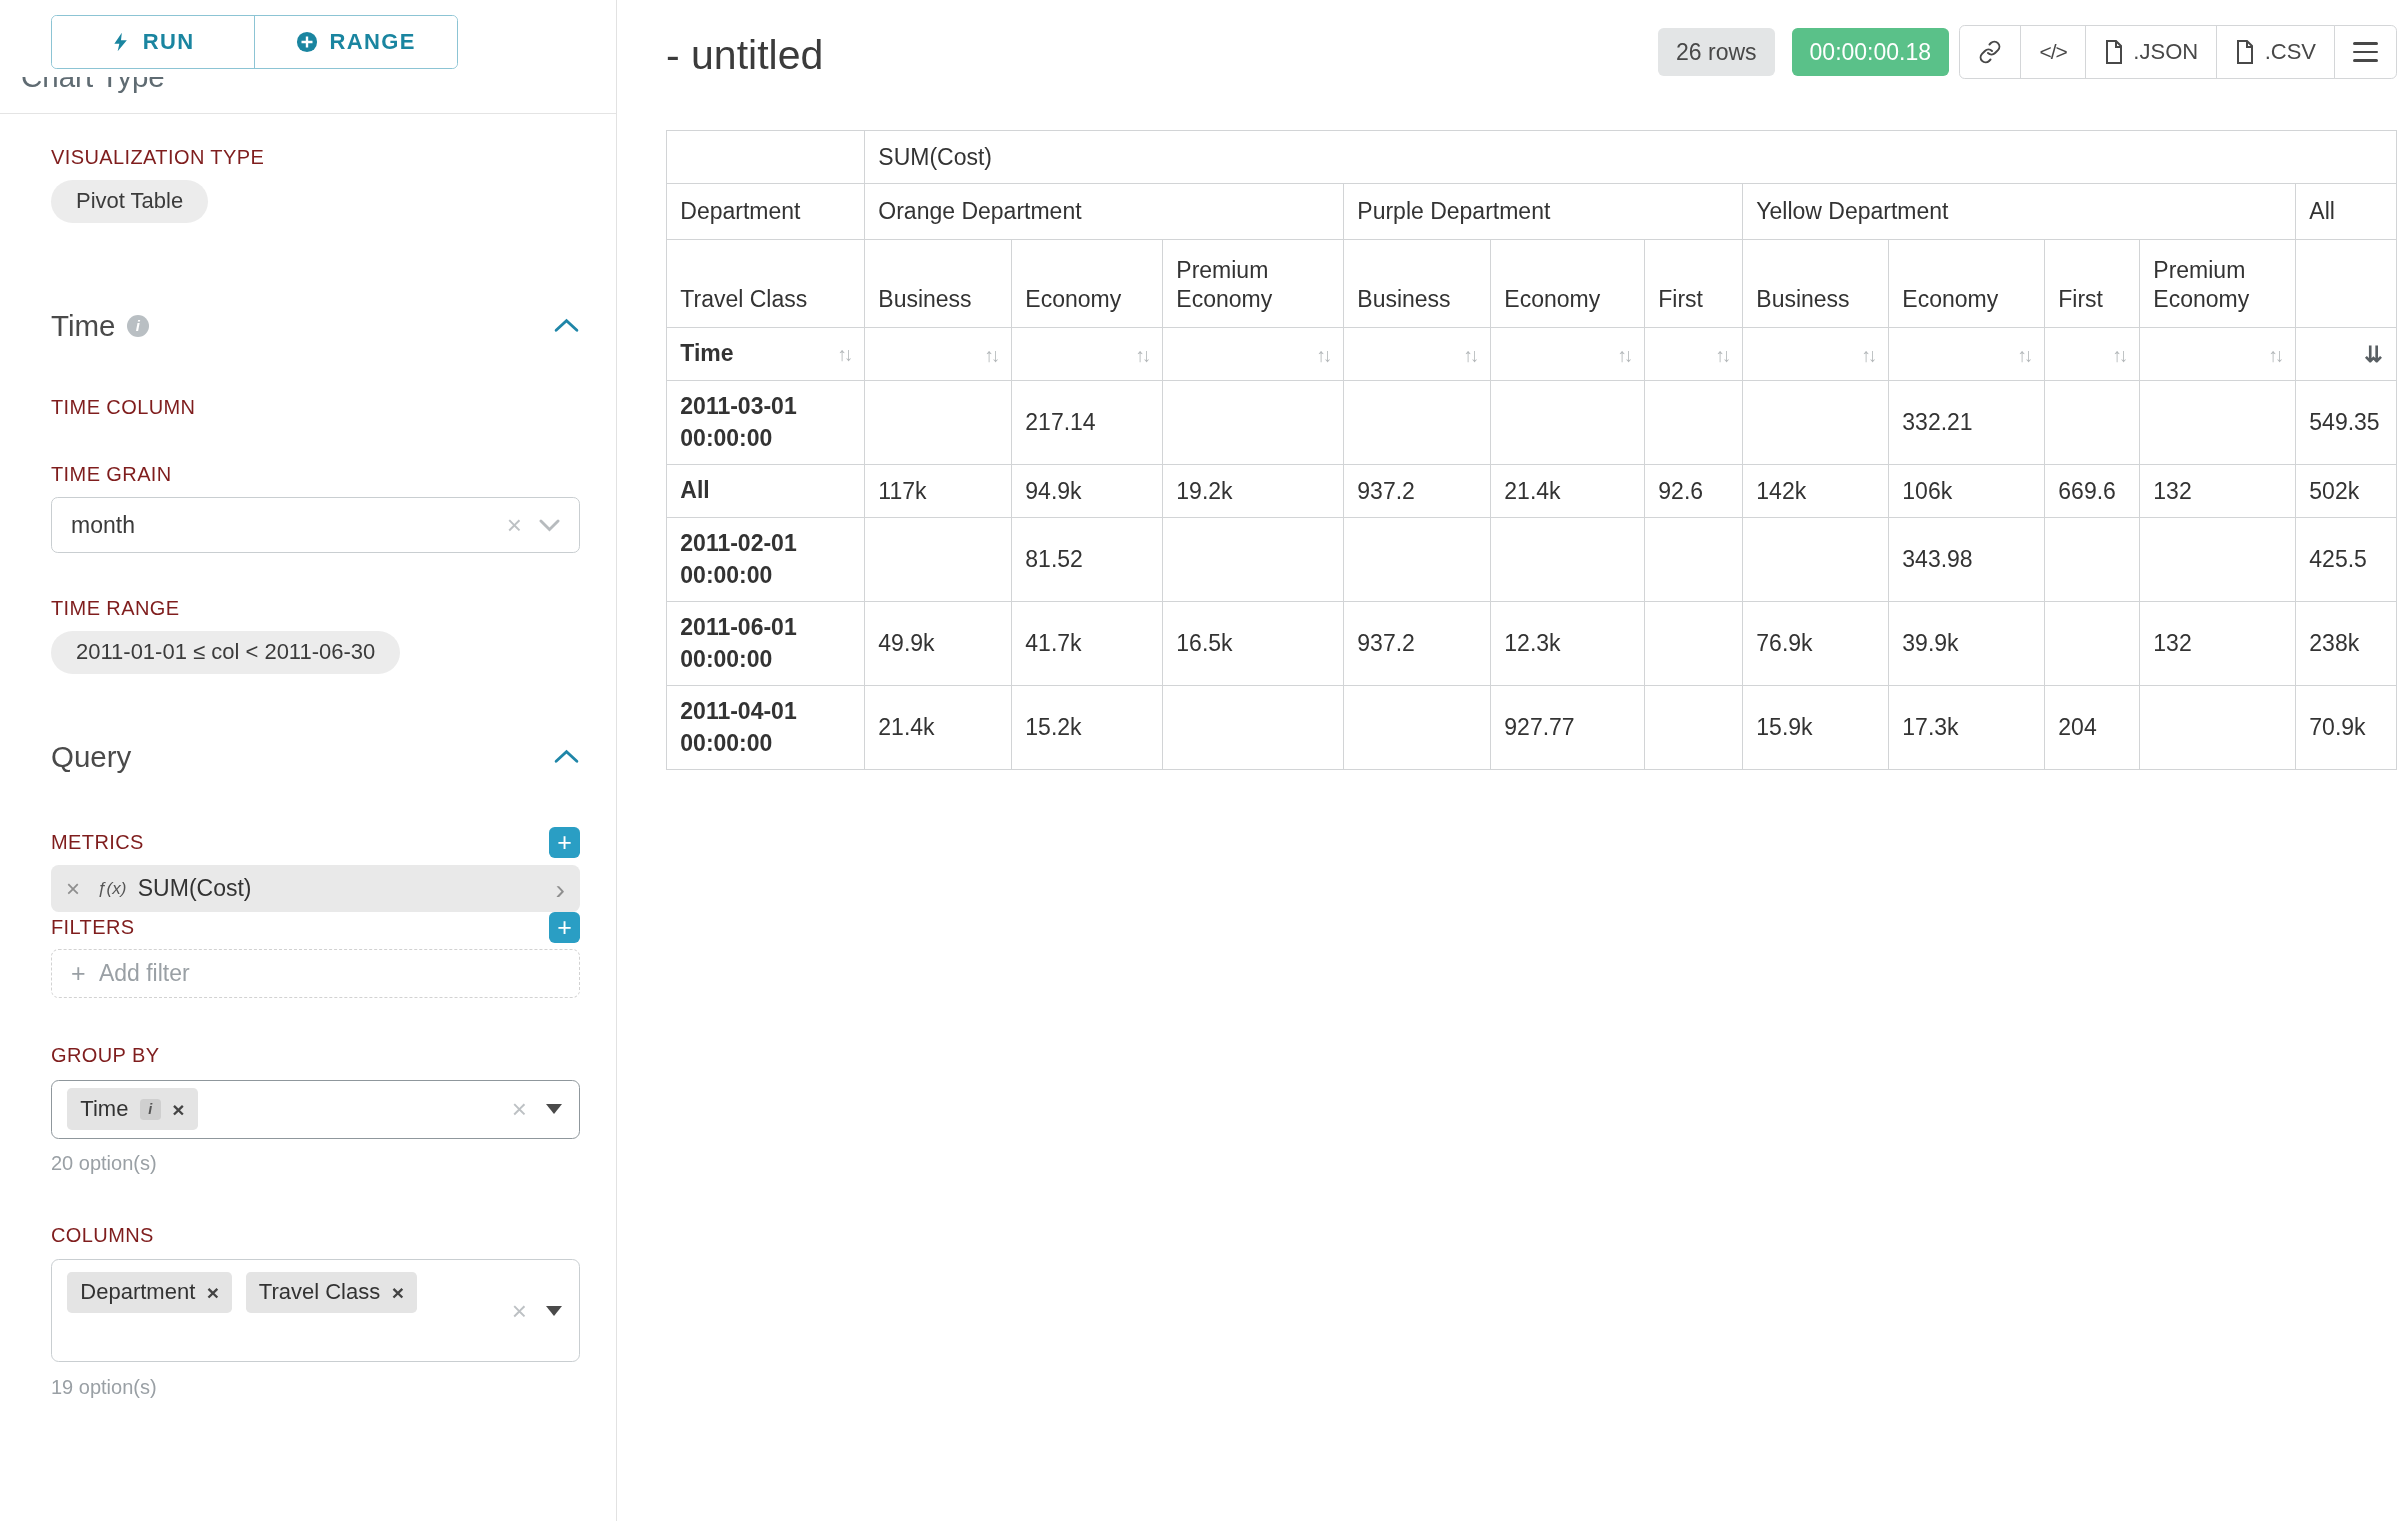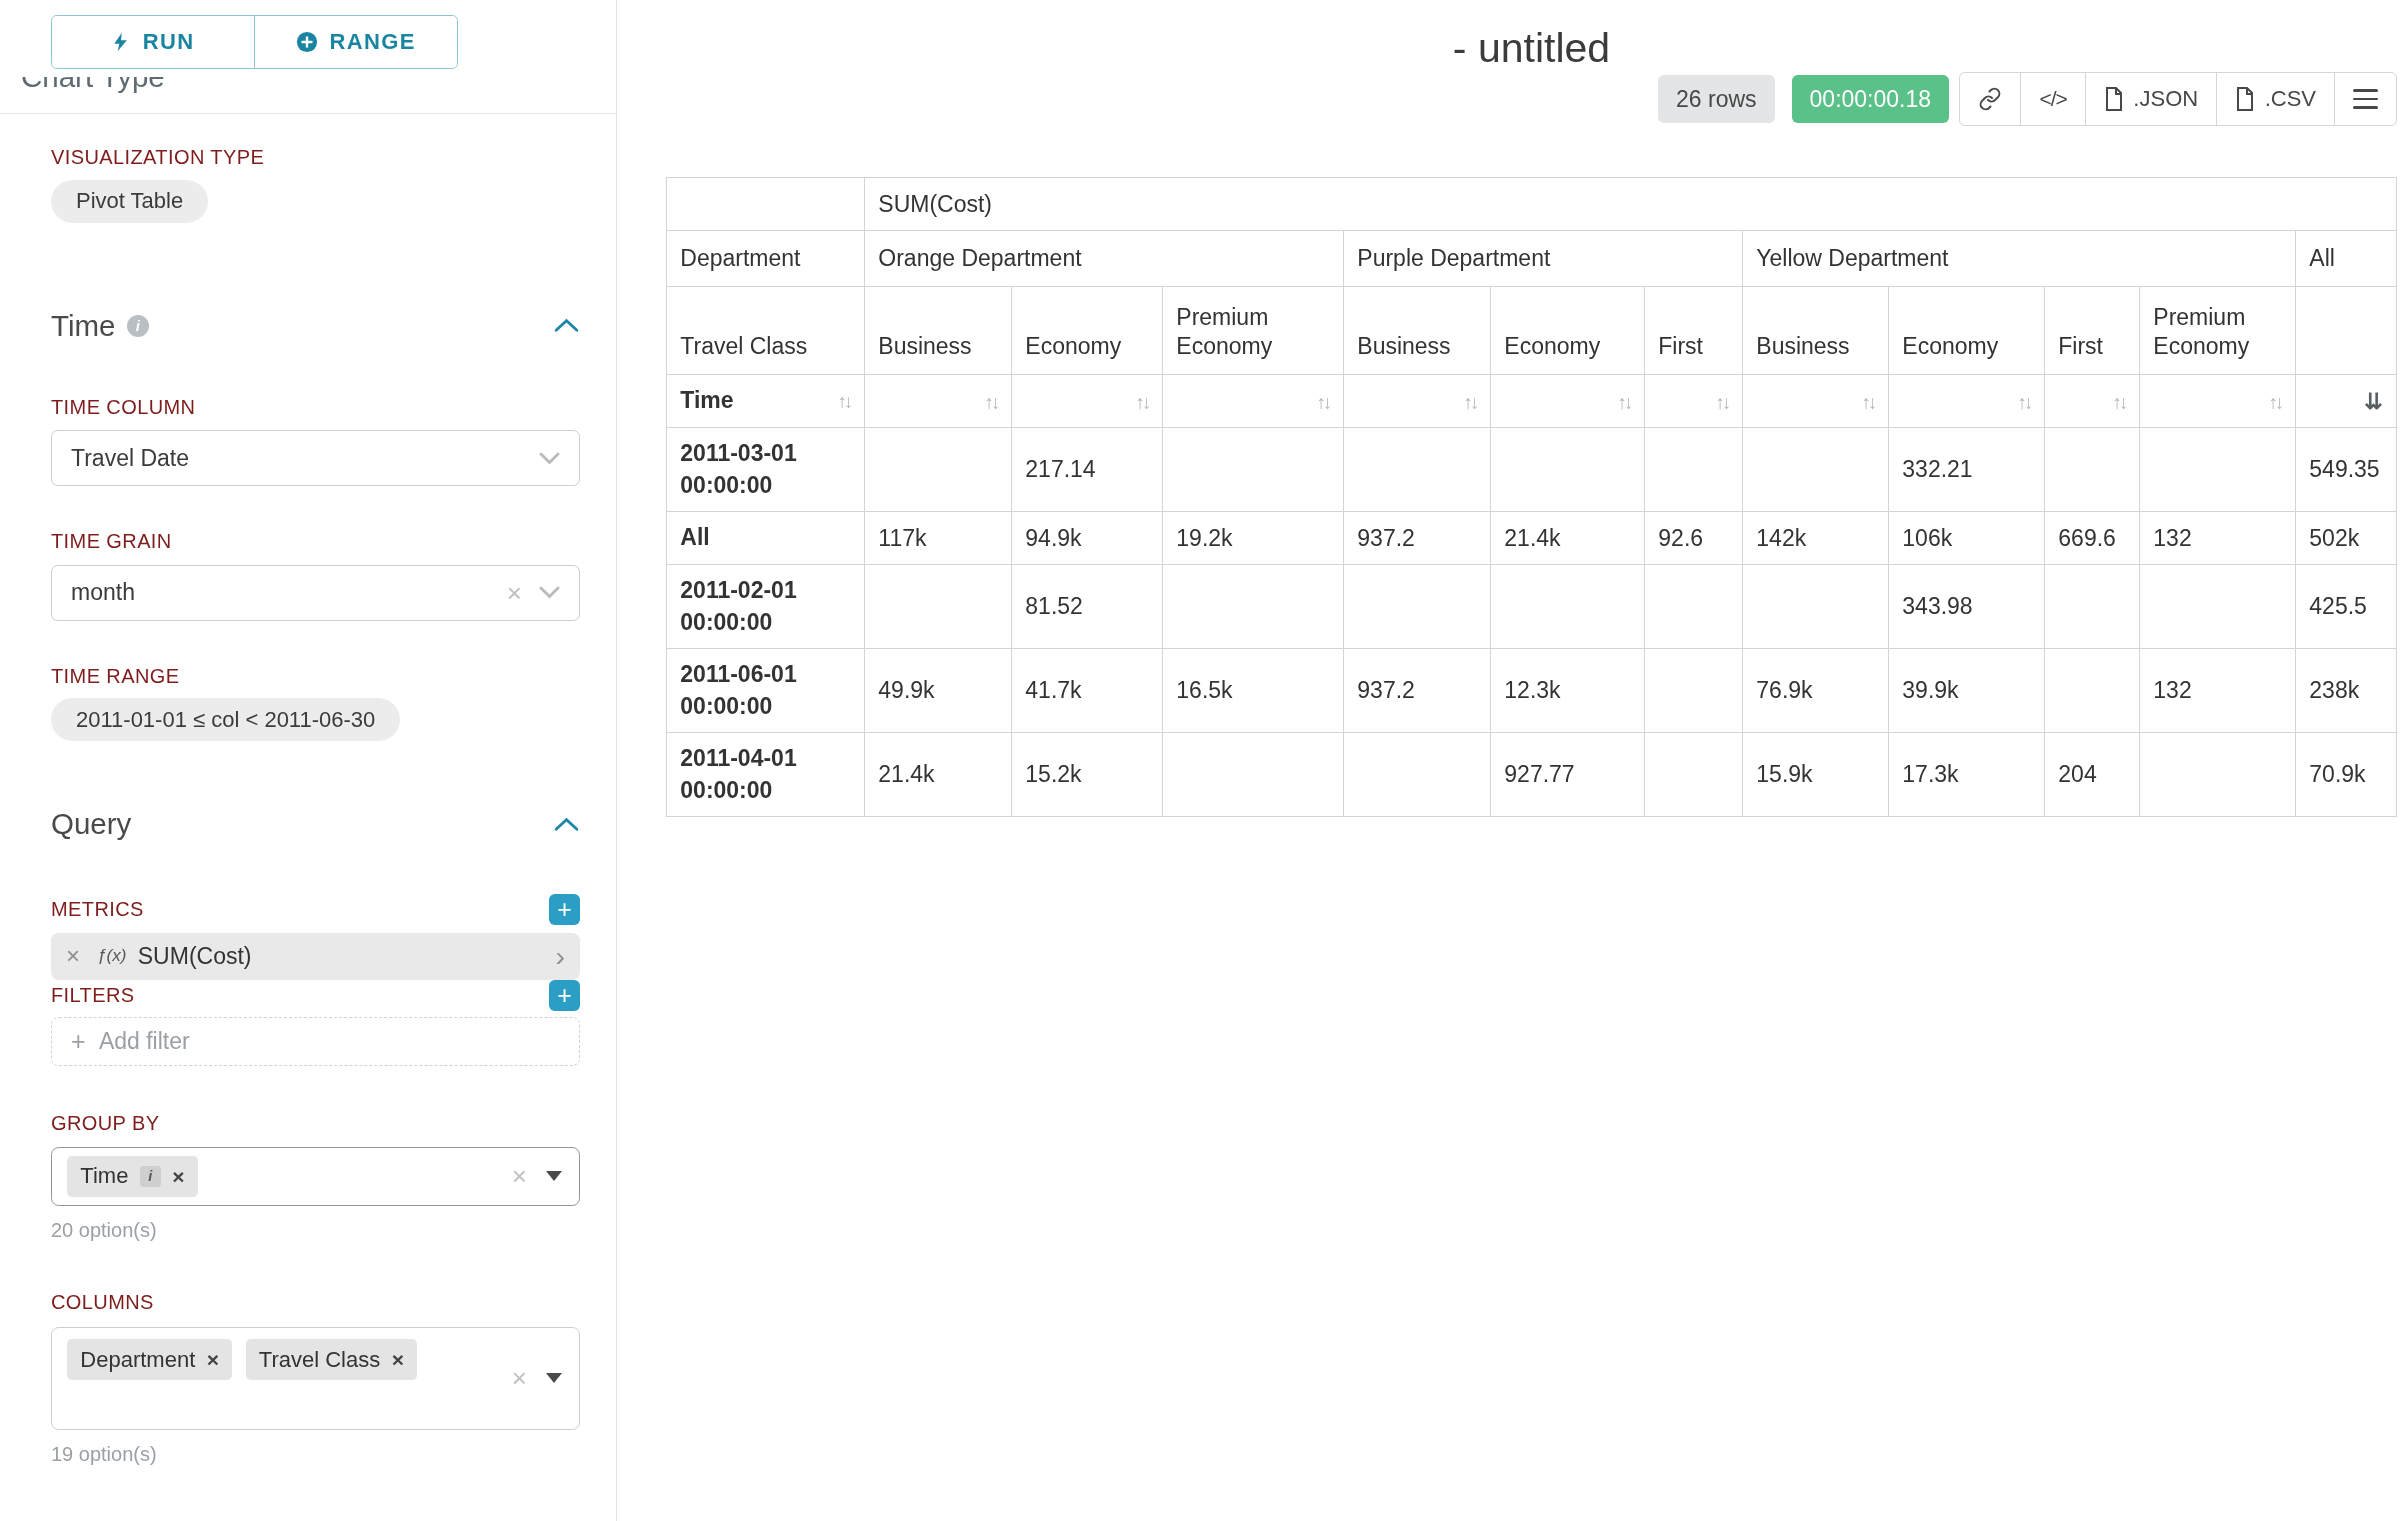--- a/index.html
+++ b/index.html
@@ -62,21 +62,21 @@
   .mt-field1 { margin-top:53px; }
   .mt-field { margin-top:44px; }
   .mt-query { margin-top:66px; }
   .mt-metrics { margin-top:53px; }
   .mt-filters { }
   .mt-groupby { margin-top:46px; }
   .mt-columns { margin-top:49px; }
 
   
   .main { flex:1; padding:25px 0 0 49px; background:#fff; }
-  .main-header { width:1731px; display:flex; align-items:center;flex-direction:column; }
+  .main-header { width:1731px; display:flex; align-items:flex-end; }
   .title { font-size:41px; color:#3b3b3b; font-weight:400; }
   .header-right { margin-left:auto; display:flex; align-items:center; }
   .badge { font-size:23px; padding:10.5px 18px; border-radius:5.7px; white-space:nowrap; }
   .badge-rows { background:#e3e5e6; color:#484848; }
   .badge-timer { background:#5ac189; color:#fff; margin-left:17px; }
   .btn-group { display:flex; margin-left:11.4px; }
   .icon-btn { height:54px; background:#fff; border:1px solid #d4d6d8; display:flex; align-items:center; justify-content:center; padding:0 18px; margin-left:-1px; font-size:22px; color:#484848; gap:9.5px; cursor:pointer; }
   .icon-btn:first-child { border-top-left-radius:5.7px; border-bottom-left-radius:5.7px; }
   .icon-btn:last-child { border-top-right-radius:5.7px; border-bottom-right-radius:5.7px; }
   .code-glyph { font-size:21px; letter-spacing:-1px; color:#484848; }
@@ -132,28 +132,20 @@
 
       <div class="sect-head mt-time">
         <span class="sect-title">Time</span>
         <span class="info-dot">i</span>
         <svg class="chev-up" width="27" height="17" viewBox="0 0 28 18">
             <path d="M3 14 14 4l11 10" fill="none" stroke="#1f86a8" stroke-width="3" stroke-linecap="round"></path>
           </svg>
       </div>
 
       <div class="flabel mt-field1">TIME COLUMN</div>
-      <div class="select">
-        <span>Travel Date</span>
-        <span class="right">
-          <svg width="21" height="13.3" viewBox="0 0 22 14">
-              <path d="M2 2l9 9 9-9" fill="none" stroke="#b7bbbe" stroke-width="3" stroke-linecap="round"></path>
-            </svg>
-        </span>
-      </div>
 
       <div class="flabel mt-field">TIME GRAIN</div>
       <div class="select">
         <span>month</span>
         <span class="right">
           <span class="xicon">×</span>
           <svg width="21" height="13.3" viewBox="0 0 22 14">
               <path d="M2 2l9 9 9-9" fill="none" stroke="#b7bbbe" stroke-width="3" stroke-linecap="round"></path>
             </svg>
         </span>

